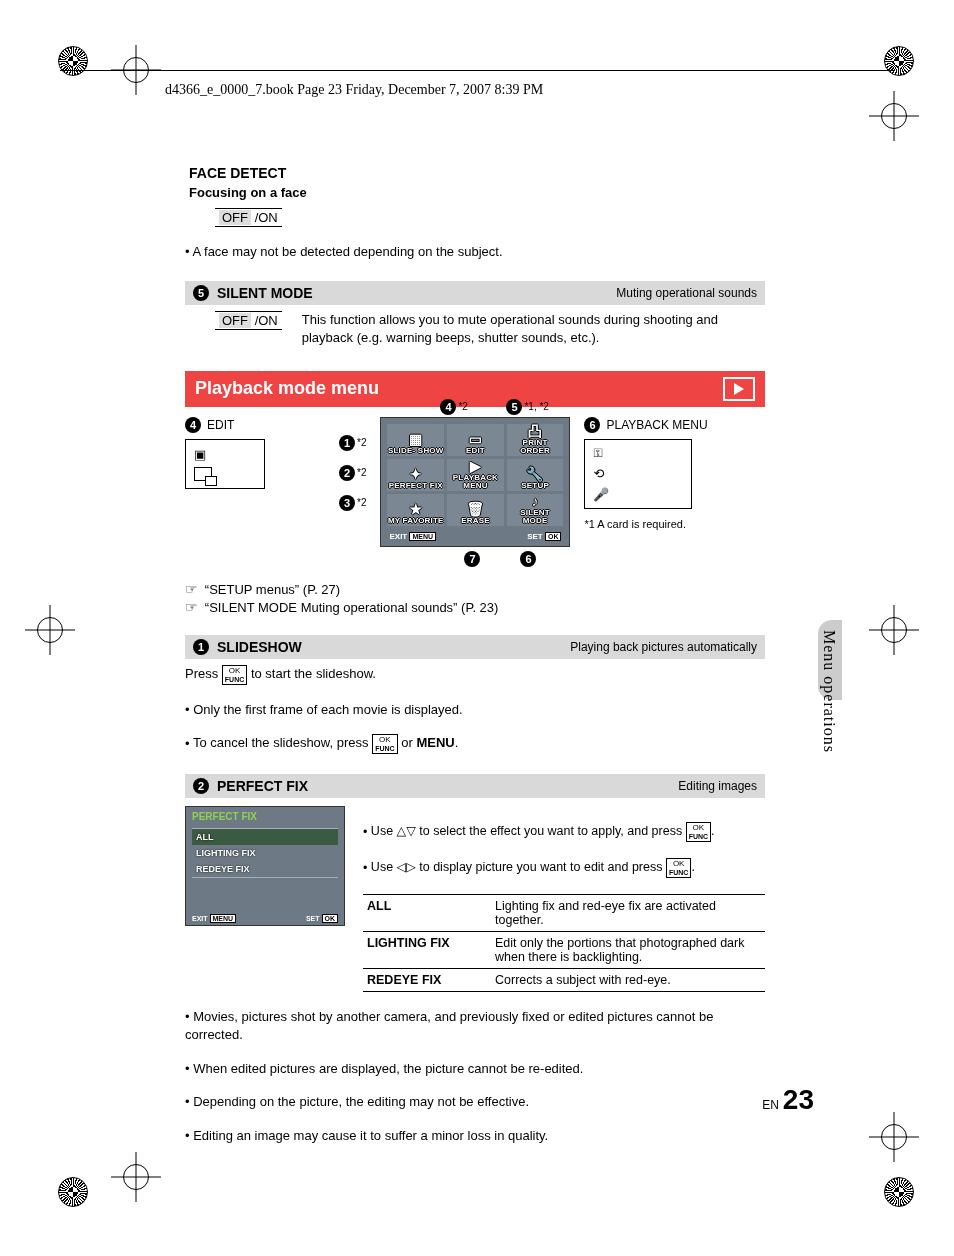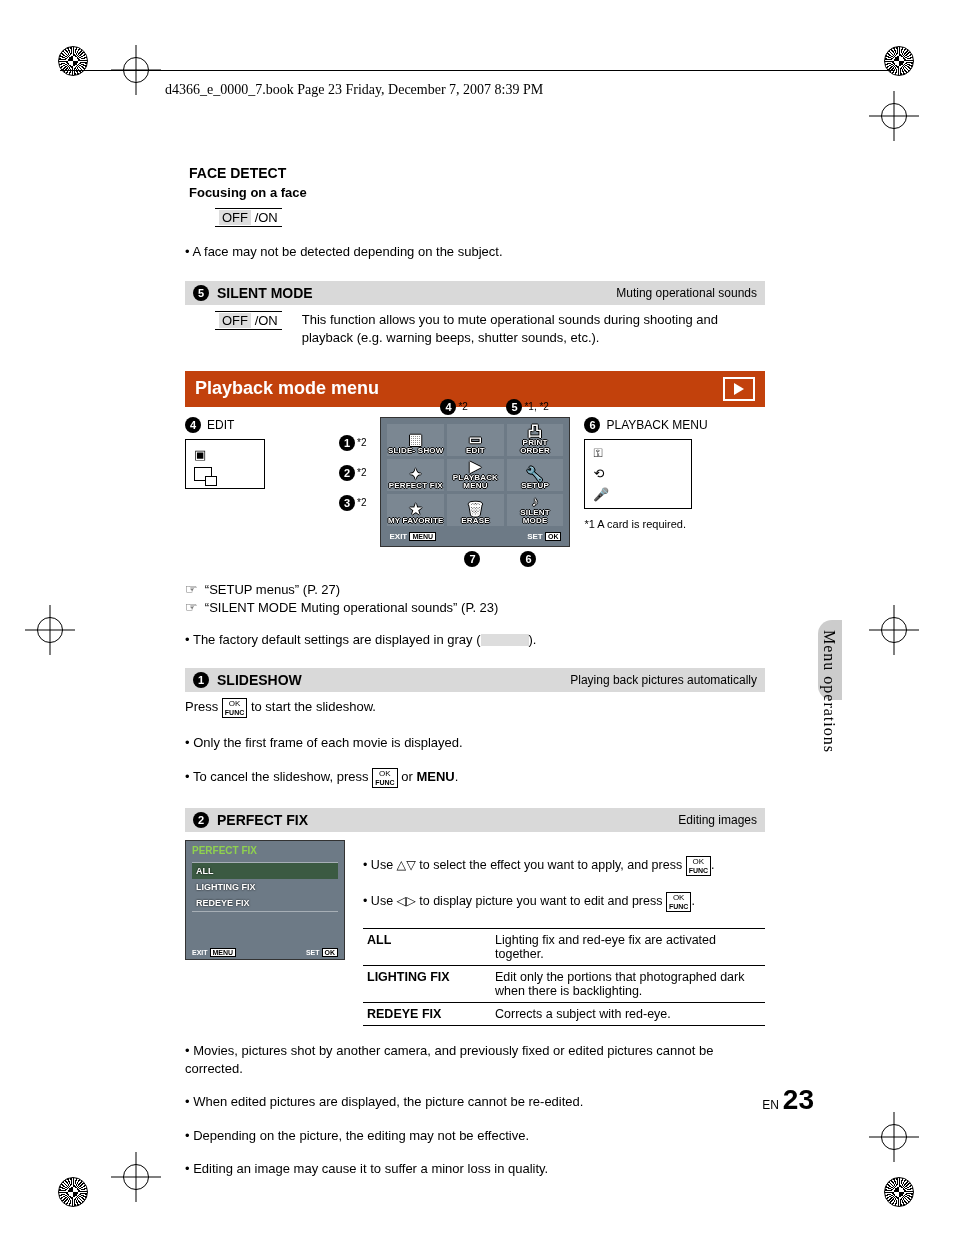--- a/index.html
+++ b/index.html
@@ -69,21 +69,21 @@
   .sb-left { display:flex; align-items:center; gap:8px;}
   .circ-num {
     display:inline-flex; width:16px; height:16px; border-radius:50%; background:#000;
     color:#fff; font-size:11px; align-items:center; justify-content:center; font-weight:bold;
     flex:0 0 16px;
   }
   .sb-right { font-size:12px; font-weight:normal; }
   .silent-desc { display:flex; gap:20px; align-items:flex-start; margin-top:4px;}
   .silent-desc .txt { flex:1; line-height:1.4;}
   .playback-bar {
-    background:#c2410c; color:#fff; font-weight:bold; font-size:18px;
+    background:#ef4444; color:#fff; font-weight:bold; font-size:18px;
     padding:6px 10px; margin:24px 0 10px 0; display:flex; align-items:center; justify-content:space-between;
     font-family: Arial, sans-serif;
   }
   .play-icon-box {
     width:28px; height:20px; border:2px solid #fff; display:flex; align-items:center; justify-content:center;
   }
   .play-tri {
     width:0; height:0; border-left:10px solid #fff; border-top:6px solid transparent; border-bottom:6px solid transparent;
   }
   .diagram-row {
@@ -344,25 +344,20 @@
         <span class="mic-ico">🎤</span>
       </div>
       <div class="footnote">*1 A card is required.</div>
     </div>
   </div>
 
   <div class="refs">
     <p><span class="pointer">☞</span>&nbsp;&nbsp;<span>“SETUP menus” (P. 27)</span></p>
     <p><span class="pointer">☞</span>&nbsp;&nbsp;<span>“SILENT MODE Muting operational sounds” (P. 23)</span></p>
   </div>
-  <ul class="bullet-list">
-    <li>
-      <span>The factory default settings are displayed in gray (</span><span class="gray-swatch"></span><span>).</span>
-    </li>
-  </ul>
 
   <div class="section-bar">
     <span class="sb-left">
       <span class="circ-num">1</span>
       <span>SLIDESHOW</span>
     </span>
     <span class="sb-right">Playing back pictures automatically</span>
   </div>
   <p class="plain-text">
     <span>Press </span><span class="ok-btn"><span>OK</span><b>FUNC</b></span><span> to start the slideshow.</span>

